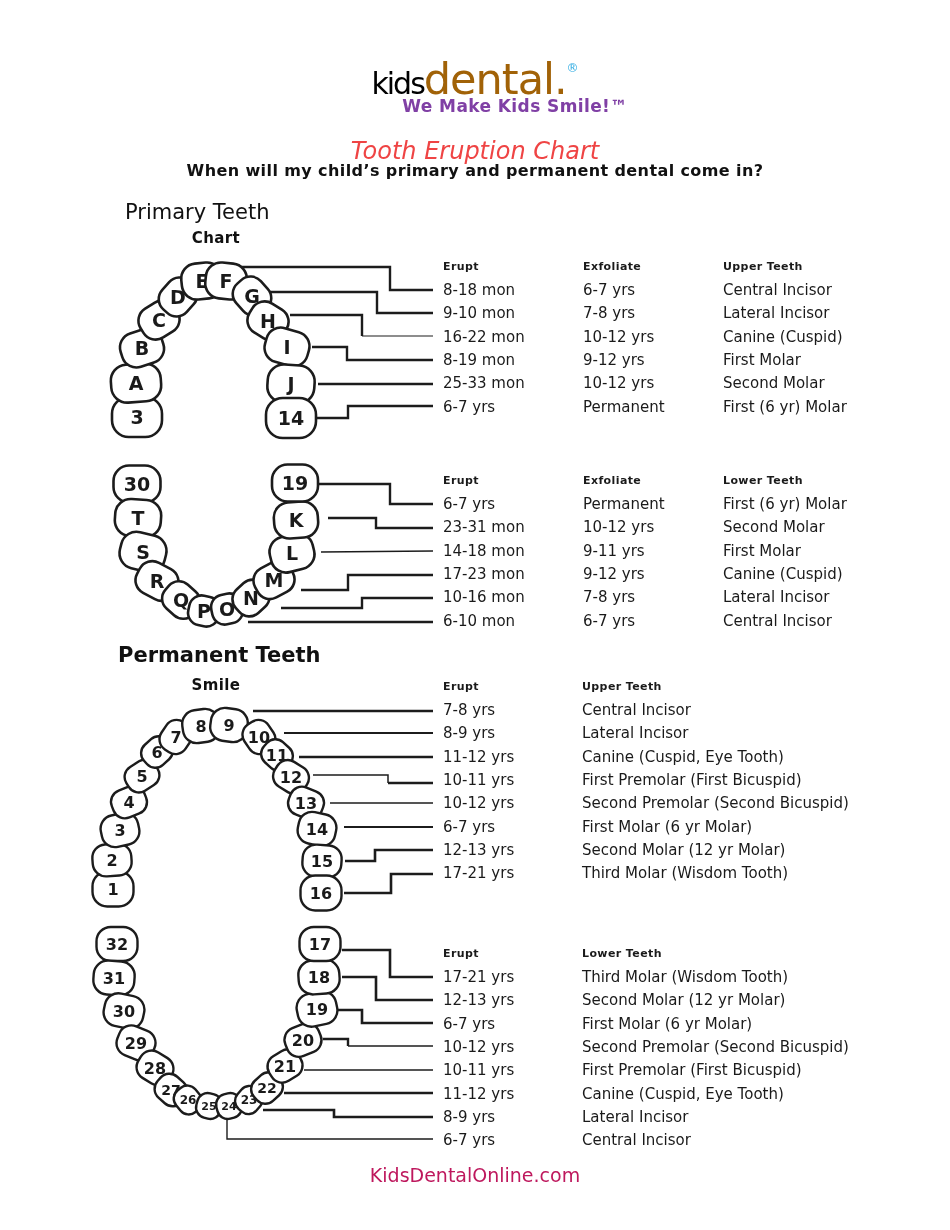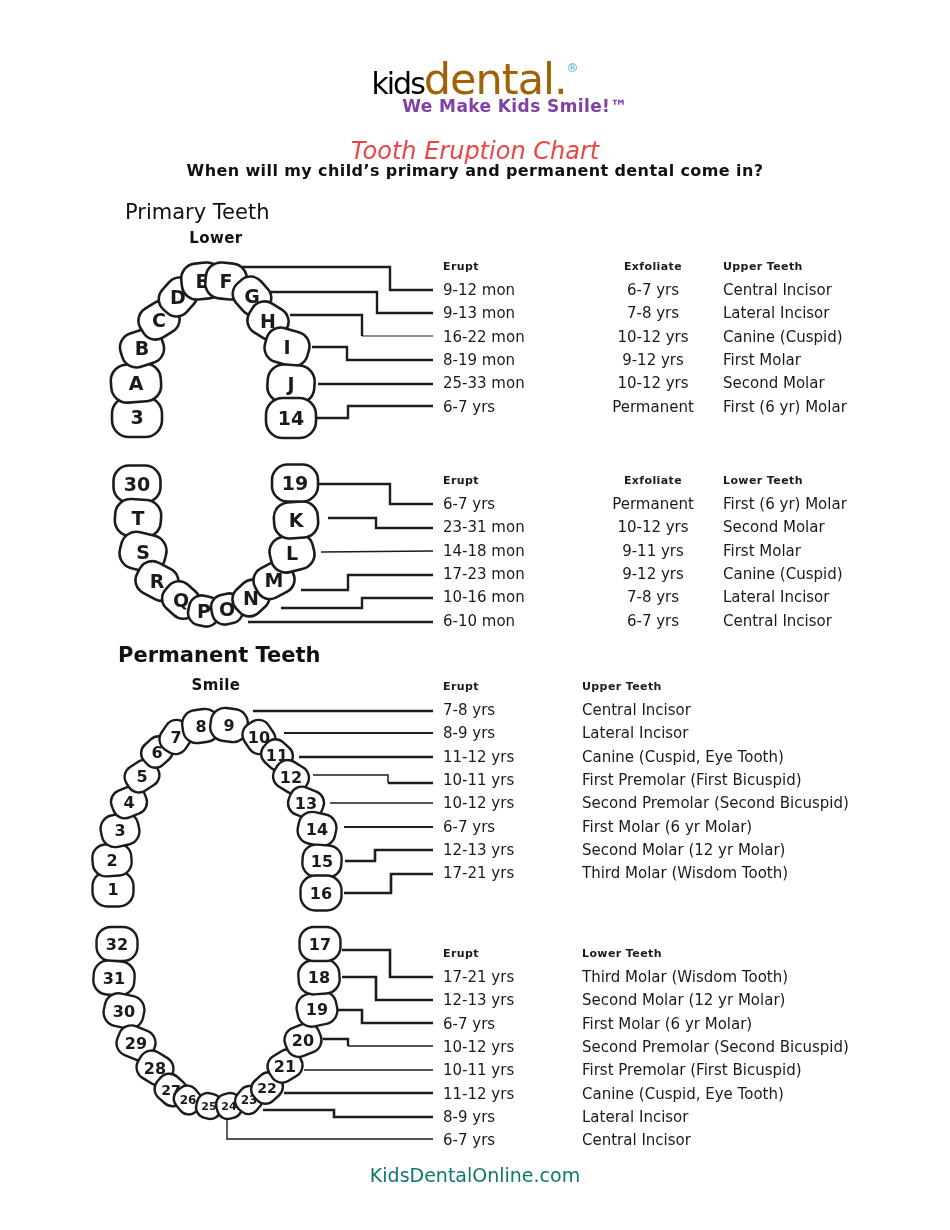--- a/index.html
+++ b/index.html
@@ -16,25 +16,25 @@
   .tagline{top:96px;font-size:17px;color:#8040A5;padding-left:40px;}
   .title{top:136px;font-size:24px;line-height:30px;color:#ef4444;font-style:italic;}
   .subtitle{top:160px;font-size:16px;line-height:22px;color:#111;}
   .section-heading{font-size:21px;color:#111;white-space:nowrap;}
   .arch-label{font-size:15px;color:#111;text-align:center;width:100px;}
   
   .dtable{position:absolute;}
   .trow{display:flex;height:23.33px;align-items:center;font-size:15px;white-space:nowrap;color:#1a1a1a;}
   .hd{font-size:11px;}
   .t3 .c0{width:140px;}
-  .t3 .c1{width:140px;text-align:center;}
+  .t3 .c1{width:140px;}
   .t3 .c2{width:240px;}
   .t2 .c0{width:139px;}
   .t2 .c1{width:340px;}
-  .footer{top:1164px;font-size:19px;color:#0f766e;}
+  .footer{top:1164px;font-size:19px;color:#be185d;}
   svg text{font-family:"DejaVu Sans","Liberation Sans",sans-serif;}
 </style>
 </head>
 <body>
 
 <div class="page">
 
   <svg id="diagram-overlay" class="abs" style="left:0;top:0;" width="950" height="1230" viewBox="0 0 950 1230">
       <g>
         <polyline points="238,267 390,267 390,290 433,290" fill="none" stroke="#1c1c1c" stroke-width="2.4"></polyline>
@@ -191,39 +191,39 @@
 
   <div class="abs centered logo-line">
     <span class="logo-kids">kids</span><span class="logo-dental">dental.</span><span class="logo-reg">®</span>
   </div>
   <div class="abs centered tagline comic">We Make Kids Smile!™</div>
 
   <div class="abs centered title">Tooth Eruption Chart</div>
   <div class="abs centered subtitle comic">When will my child’s primary and permanent dental come in?</div>
 
   <div class="abs section-heading" style="left:125px;top:200px;">Primary Teeth</div>
-  <div class="abs arch-label comic" style="left:166px;top:229px;">Lower</div>
+  <div class="abs arch-label comic" style="left:166px;top:229px;">Chart</div>
 
   <div class="abs section-heading" style="left:118px;top:643px;font-weight:bold;">Permanent Teeth</div>
   <div class="abs arch-label comic" style="left:166px;top:676px;">Smile</div>
 
   <div class="dtable t3" style="left:443px;top:255px;">
     <div class="trow">
       <span class="c0 hd comic">Erupt</span>
       <span class="c1 hd comic">Exfoliate</span>
       <span class="c2 hd comic">Upper Teeth</span>
     </div>
     <div>
         <div class="trow">
-          <span class="c0">9-12 mon</span>
+          <span class="c0">8-18 mon</span>
           <span class="c1">6-7 yrs</span>
           <span class="c2">Central Incisor</span>
         </div>
         <div class="trow">
-          <span class="c0">9-13 mon</span>
+          <span class="c0">9-10 mon</span>
           <span class="c1">7-8 yrs</span>
           <span class="c2">Lateral Incisor</span>
         </div>
         <div class="trow">
           <span class="c0">16-22 mon</span>
           <span class="c1">10-12 yrs</span>
           <span class="c2">Canine (Cuspid)</span>
         </div>
         <div class="trow">
           <span class="c0">8-19 mon</span>

